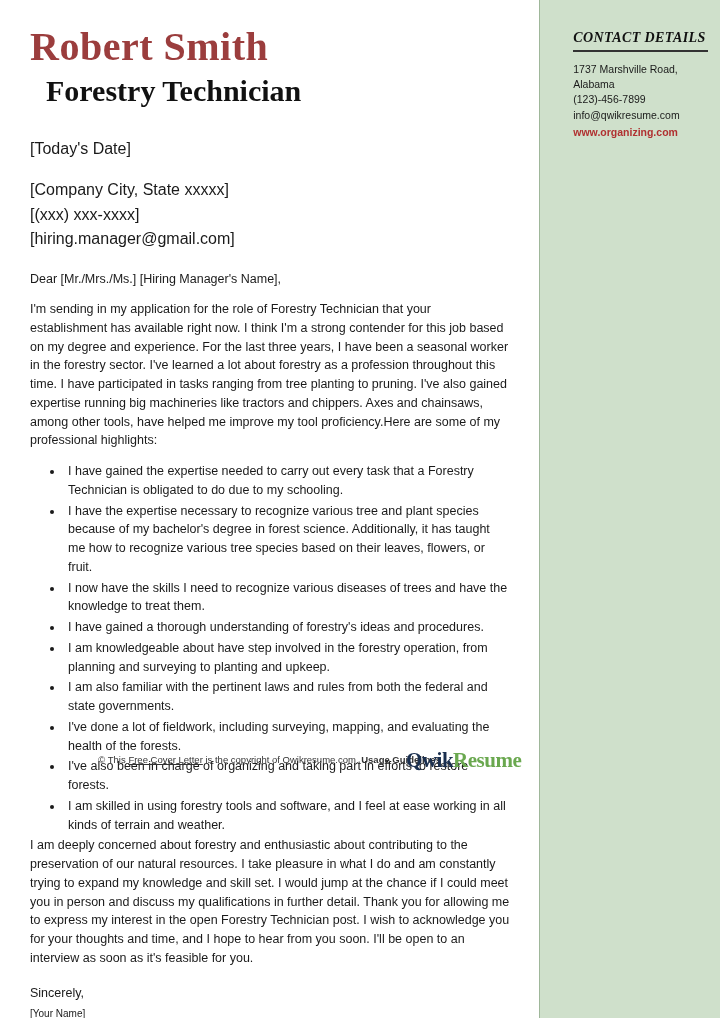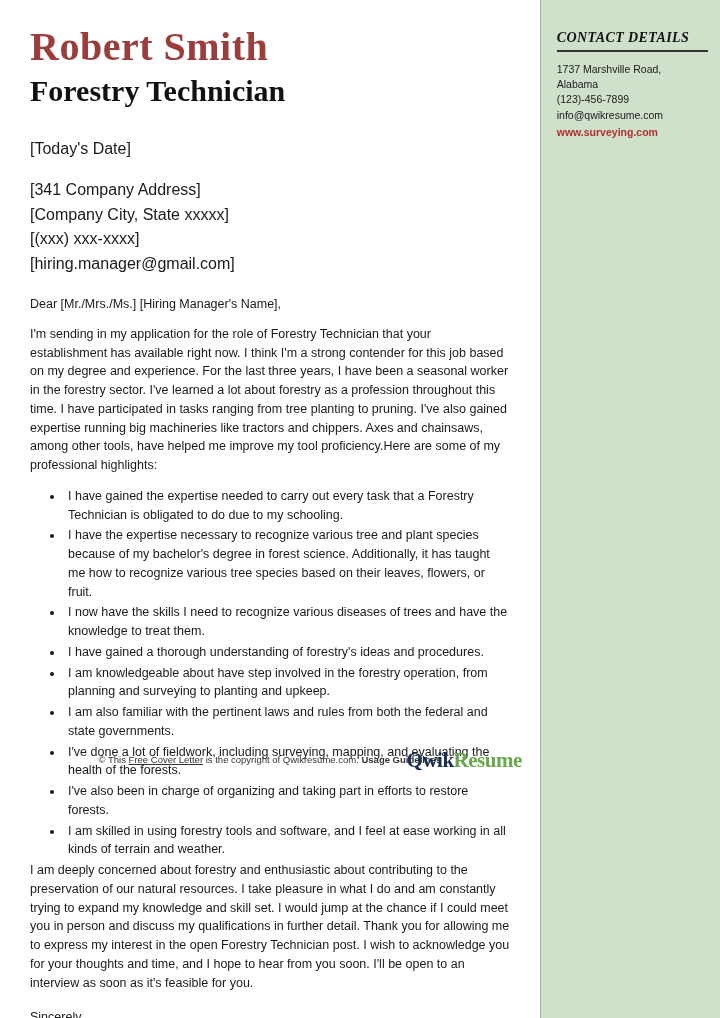--- a/index.html
+++ b/index.html
@@ -29,38 +29,38 @@
     padding: 26px 30px 0 30px;
     box-sizing: border-box;
   }
   .right-col {
     position: relative;
     width: 186px;
     height: 1018px;
     background: #cfe0cb;
     border-left: 1px solid #9fb79a;
     box-sizing: border-box;
-    padding: 30px 12px 0 16px;
+    padding: 30px 12px 0 33px;
   }
   
   .name {
     font-family: "Liberation Serif", serif;
     font-size: 40px;
     font-weight: bold;
     color: #9b3d3d;
     letter-spacing: 0.5px;
     line-height: 1.05;
     margin: 0 0 6px 0;
   }
   .job-title {
     font-family: "Liberation Serif", serif;
     font-size: 30px;
     font-weight: bold;
     color: #111111;
-    margin: 0 0 30px 0;
+    margin: 0 0 30px 16px;
     line-height: 1.1;
   }
   .meta-block {
     font-size: 16px;
     line-height: 1.55;
     color: #1a1a1a;
     margin-bottom: 20px;
   }
   .meta-block .spacer {
     height: 16px;
@@ -159,21 +159,20 @@
 <div class="page">
 
   <div class="left-col">
 
     <h1 class="name">Robert Smith</h1>
     <h2 class="job-title">Forestry Technician</h2>
 
     <div class="meta-block">
       <div>[Today's Date]</div>
       <div class="spacer"></div>
-      <div>[341 Company Address]</div>
       <div>[Company City, State xxxxx]</div>
       <div>[(xxx) xxx-xxxx]</div>
       <div>[hiring.manager@gmail.com]</div>
     </div>
 
     <p class="salutation">Dear [Mr./Mrs./Ms.] [Hiring Manager's Name],</p>
 
     <p class="body-para">I'm sending in my application for the role of Forestry Technician that your establishment has available right now. I think I'm a strong contender for this job based on my degree and experience. For the last three years, I have been a seasonal worker in the forestry sector. I've learned a lot about forestry as a profession throughout this time. I have participated in tasks ranging from tree planting to pruning. I've also gained expertise running big machineries like tractors and chippers. Axes and chainsaws, among other tools, have helped me improve my tool proficiency.Here are some of my professional highlights:</p>
 
     <ul class="highlights">
@@ -208,16 +207,16 @@
     </div>
 
   </div>
 
   <div class="right-col">
     <div class="contact-heading">CONTACT DETAILS</div>
     <div class="contact-line">1737 Marshville Road,</div>
     <div class="contact-line">Alabama</div>
     <div class="contact-line">(123)-456-7899</div>
     <div class="contact-line">info@qwikresume.com</div>
-    <div class="contact-line web">www.surveying.com</div>
+    <div class="contact-line web">www.organizing.com</div>
   </div>
 
 </div>
 
 </body></html>

